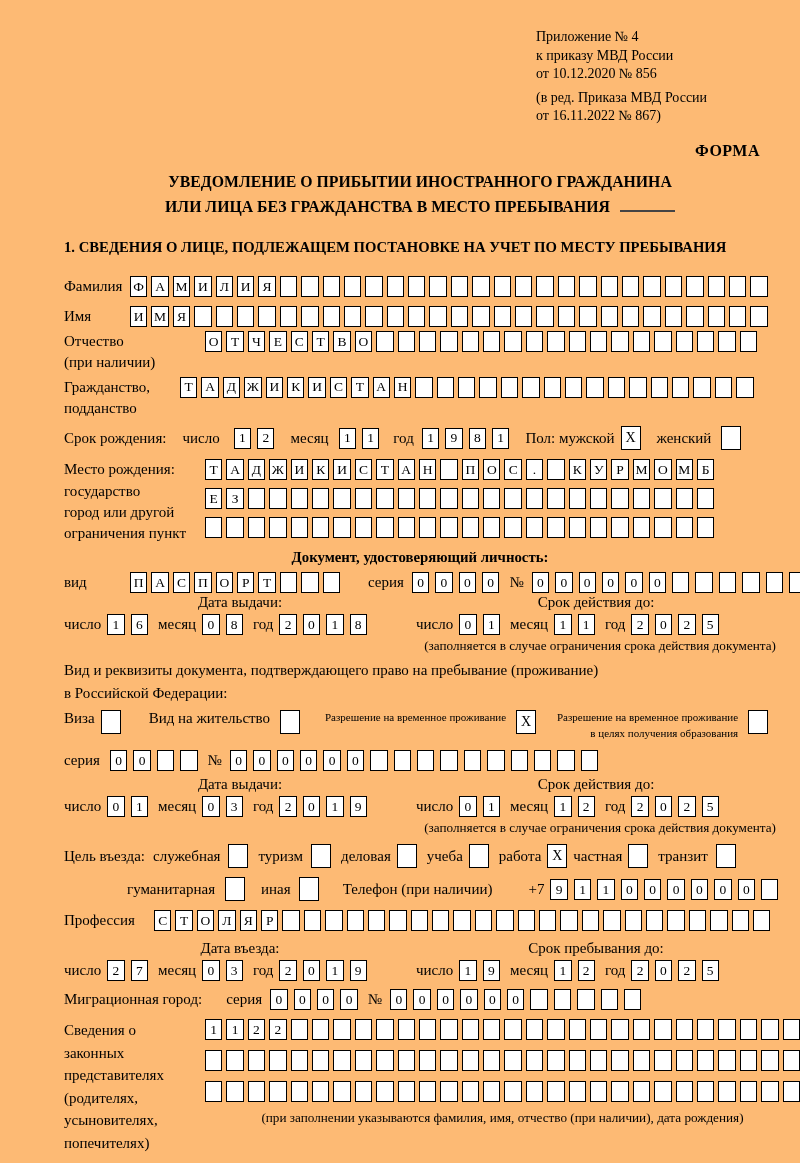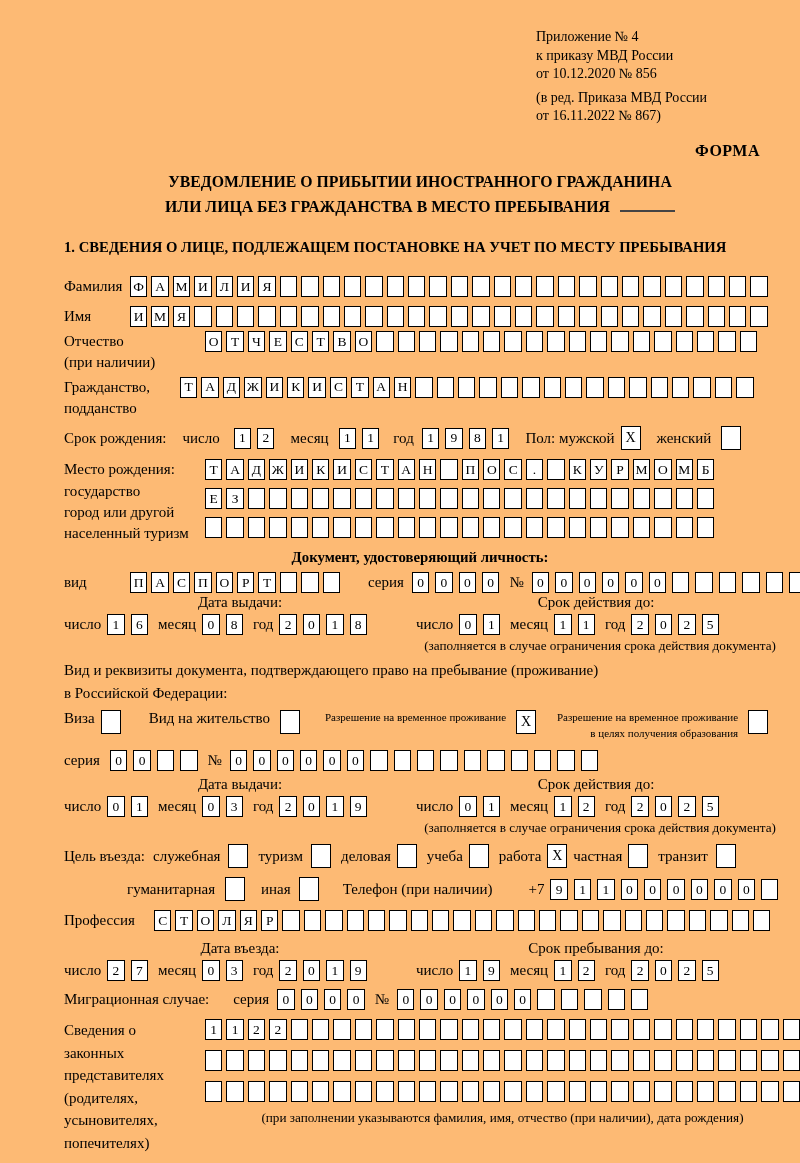--- a/index.html
+++ b/index.html
@@ -240,21 +240,21 @@
     <span class="lbl mr6">Пол: мужской</span>
     <span class="cbox mr16">X</span>
     <span class="lbl mr10">женский</span>
     <span class="cbox"></span>
   </div>
 
   <div class="row top" style="margin-bottom:5px;">
     <div class="lbl w141 prewrap">Место рождения:
 государство
 город или другой
-населенный туризм</div>
+ограничения пункт</div>
     <div class="stack">
       <div class="cells">
           <span class="cell">Т</span>
           <span class="cell">А</span>
           <span class="cell">Д</span>
           <span class="cell">Ж</span>
           <span class="cell">И</span>
           <span class="cell">К</span>
           <span class="cell">И</span>
           <span class="cell">С</span>
@@ -630,21 +630,21 @@
               <span class="cell">0</span>
               <span class="cell">2</span>
               <span class="cell">5</span>
             </div>
         </div>
       </div>
     </div>
   </div>
 
   <div class="row">
-    <span class="lbl mr24">Миграционная случае:</span>
+    <span class="lbl mr24">Миграционная город:</span>
     <span class="lbl mr8">серия</span>
     <div class="cells g6 mr10">
         <span class="cell">0</span>
         <span class="cell">0</span>
         <span class="cell">0</span>
         <span class="cell">0</span>
       </div>
     <span class="lbl mr8">№</span>
     <div class="cells g6">
         <span class="cell">0</span>

